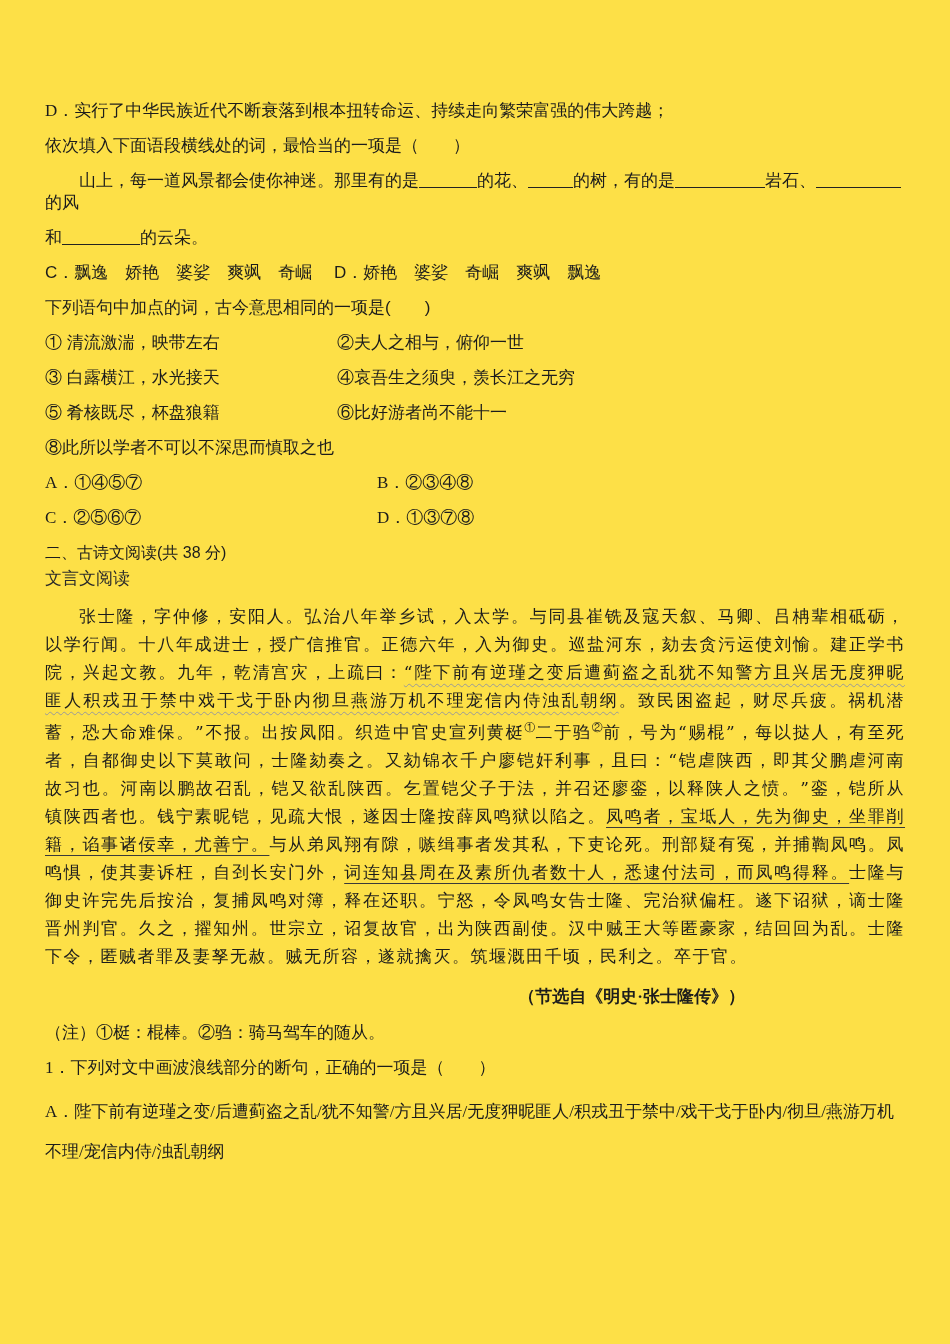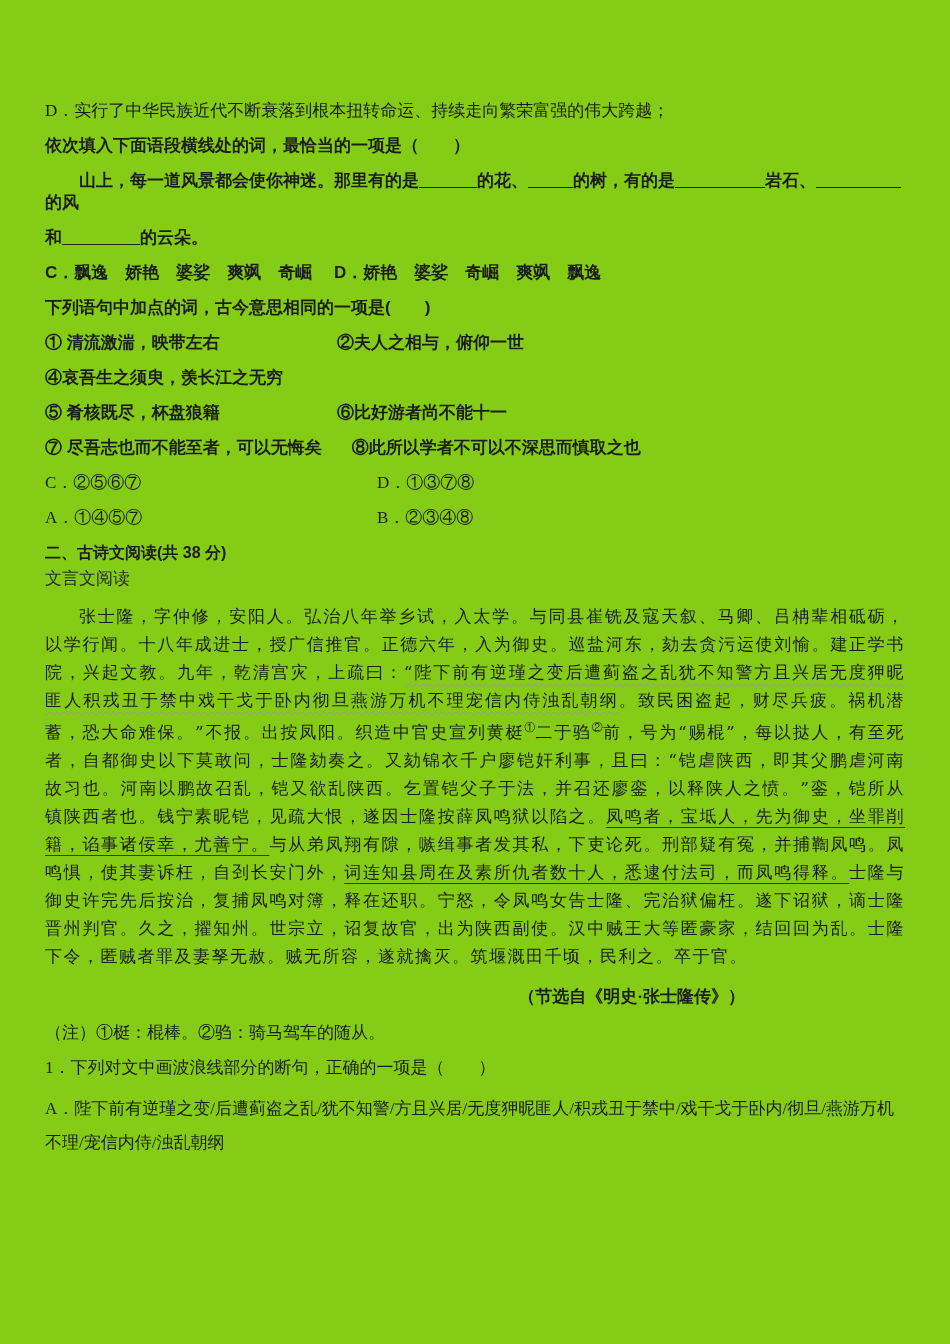--- a/index.html
+++ b/index.html
@@ -1,29 +1,29 @@
 <!DOCTYPE html>
 <html lang="zh"><head>
 <meta charset="utf-8">
 <style>
   html,body{margin:0;padding:0;background:#ffffff;}
   #page{
     position:relative;
     width:950px;height:1344px;
     margin:0 auto;
-    background:#84cc16;
+    background:#fde047;
     color:#1c1c1c;
     box-sizing:border-box;
     padding:100px 45px 0 45px;
     overflow:hidden;
     font-family:"Liberation Serif", serif;
     font-size:17px;
   }
   p{margin:0 0 13px 0;line-height:22px;}
-  .hei{font-family:"Liberation Sans", sans-serif;font-weight:700;}
+  .hei{font-family:"Liberation Sans", sans-serif;font-weight:400;}
   .song{font-family:"Liberation Serif", serif;font-weight:400;}
   .kai{font-family:"DejaVu Serif", serif;font-weight:400;}
   .indent{ text-indent:2em; }
   .stem-gap{margin-top:10px;}
   .row{display:flex;}
   .cell-left{display:inline-block;min-width:262px;margin-right:30px;}
   .optrow .cell-left{min-width:332px;margin-right:0;}
   .pairline .pair-left{display:inline-block;min-width:289px;}
   .blank{
     display:inline-block;
@@ -63,21 +63,21 @@
     font-size:11px;
     letter-spacing:0;
   }
   #source-line{
     text-align:right;
     padding-right:160px;
     margin:16px 0 14px 0;
     font-weight:bold;
   }
   #note-line{margin:0 0 13px 0;}
-  #q1-option-a{line-height:34px;margin:0;}
+  #q1-option-a{line-height:40px;margin:0;}
 </style>
 </head>
 <body>
 
 <div id="page">
 
   <p class="song">D．实行了中华民族近代不断衰落到根本扭转命运、持续走向繁荣富强的伟大跨越；</p>
 
   <p class="hei stem-gap">依次填入下面语段横线处的词，最恰当的一项是（　　）</p>
 
@@ -94,40 +94,40 @@
   </p>
 
   <p class="hei">下列语句中加点的词，古今意思相同的一项是(　　)</p>
 
   <div id="gujin-rows">
       <p class="hei row ">
         <span class="cell-left">① 清流激湍，映带左右</span>
         <span>②夫人之相与，俯仰一世</span>
       </p>
       <p class="hei row ">
+        <span class="cell-left">③ 白露横江，水光接天</span>
         <span>④哀吾生之须臾，羡长江之无穷</span>
       </p>
       <p class="hei row ">
         <span class="cell-left">⑤ 肴核既尽，杯盘狼籍</span>
         <span>⑥比好游者尚不能十一</span>
       </p>
       <p class="hei row ">
-        <span class="cell-left">⑦ 尽吾志也而不能至者，可以无悔矣</span>
         <span>⑧此所以学者不可以不深思而慎取之也</span>
       </p>
     </div>
 
   <div id="gujin-options">
       <p class="row optrow song" style="font-family: &quot;Liberation Serif&quot;, serif; font-weight: 400;">
+        <span class="cell-left">A．①④⑤⑦</span>
+        <span>B．②③④⑧</span>
+      </p>
+      <p class="row optrow song" style="font-family: &quot;Liberation Serif&quot;, serif; font-weight: 400;">
         <span class="cell-left">C．②⑤⑥⑦</span>
         <span>D．①③⑦⑧</span>
-      </p>
-      <p class="row optrow song" style="font-family: &quot;Liberation Serif&quot;, serif; font-weight: 400;">
-        <span class="cell-left">A．①④⑤⑦</span>
-        <span>B．②③④⑧</span>
       </p>
     </div>
 
   <p class="hei section-head">二、古诗文阅读(共 38 分)</p>
   <p class="song sub-head">文言文阅读</p>
 
   <p id="classical-passage" class="kai"><span class="seg-normal">张士隆，字仲修，安阳人。弘治八年举乡试，入太学。与同县崔铣及寇天叙、马卿、吕柟辈相砥砺，以学行闻。十八年成进士，授广信推官。正德六年，入为御史。巡盐河东，劾去贪污运使刘愉。建正学书院，兴起文教。九年，乾清宫灾，上疏曰：</span><span class="seg-wavy">“陛下前有逆瑾之变后遭蓟盗之乱犹不知警方且兴居无度狎昵匪人积戎丑于禁中戏干戈于卧内彻旦燕游万机不理宠信内侍浊乱朝纲</span><span class="seg-normal">。致民困盗起，财尽兵疲。祸机潜蓄，恐大命难保。”不报。出按凤阳。织造中官史宣列黄梃</span><span class="seg-sup">①</span><span class="seg-normal">二于驺</span><span class="seg-sup">②</span><span class="seg-normal">前，号为“赐棍”，每以挞人，有至死者，自都御史以下莫敢问，士隆劾奏之。又劾锦衣千户廖铠奸利事，且曰：“铠虐陕西，即其父鹏虐河南故习也。河南以鹏故召乱，铠又欲乱陕西。乞置铠父子于法，并召还廖銮，以释陕人之愤。”銮，铠所从镇陕西者也。钱宁素昵铠，见疏大恨，遂因士隆按薛凤鸣狱以陷之。</span><span class="seg-underline">凤鸣者，宝坻人，先为御史，坐罪削籍，谄事诸佞幸，尤善宁。</span><span class="seg-normal">与从弟凤翔有隙，嗾缉事者发其私，下吏论死。刑部疑有冤，并捕鞫凤鸣。凤鸣惧，使其妻诉枉，自刭长安门外，</span><span class="seg-underline">词连知县周在及素所仇者数十人，悉逮付法司，而凤鸣得释。</span><span class="seg-normal">士隆与御史许完先后按治，复捕凤鸣对簿，释在还职。宁怒，令凤鸣女告士隆、完治狱偏枉。遂下诏狱，谪士隆晋州判官。久之，擢知州。世宗立，诏复故官，出为陕西副使。汉中贼王大等匿豪家，结回回为乱。士隆下令，匿贼者罪及妻孥无赦。贼无所容，遂就擒灭。筑堰溉田千顷，民利之。卒于官。</span></p>
 
   <p id="source-line" class="song">（节选自《明史·张士隆传》）</p>
 

